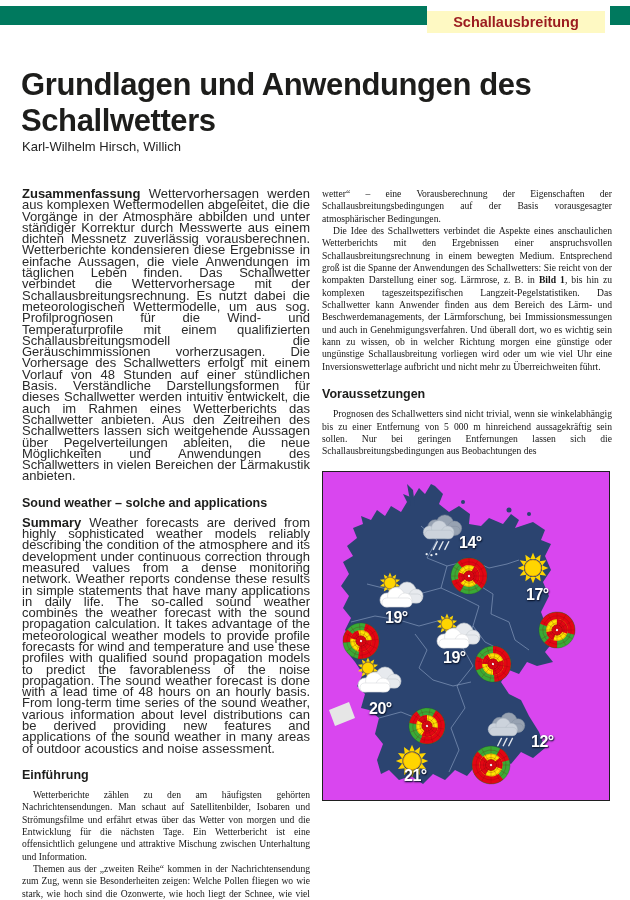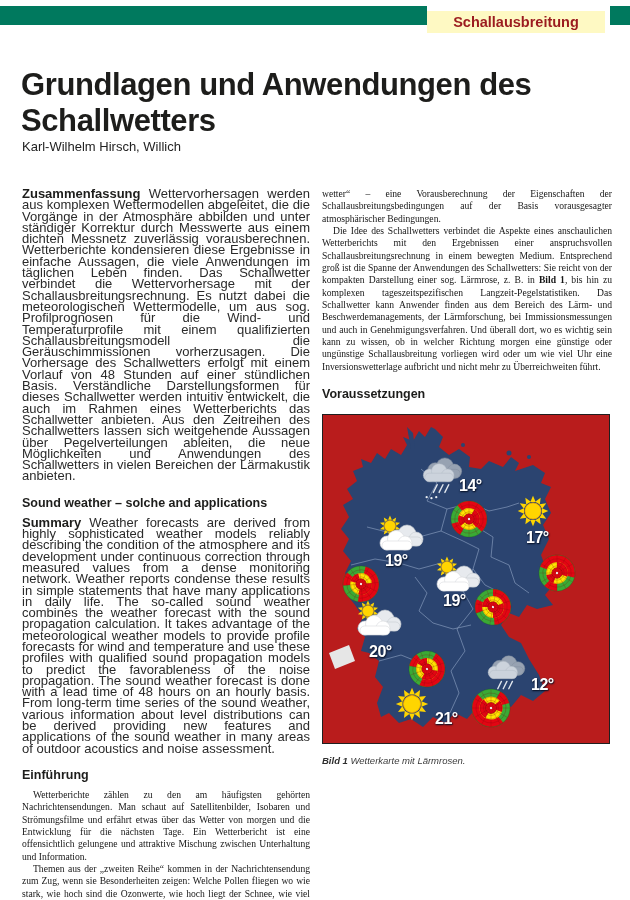--- a/index.html
+++ b/index.html
@@ -39,21 +39,21 @@
   }
   .serif-body{
     font-family:"Liberation Serif",serif;font-size:9.6px;line-height:12.35px;
     text-align:justify;color:#161616;hyphens:auto;
   }
   .serif-body.indent{text-indent:11px;}
   .bold-inline{font-weight:bold;}
   
   .figure-frame{
     position:relative;margin-top:13px;width:286px;height:328px;
-    border:1.5px solid #1f1f1f;background:#b91c1c;overflow:hidden;
+    border:1.5px solid #1f1f1f;background:#d946ef;overflow:hidden;
   }
   .map-svg{position:absolute;left:0;top:0;}
   .mk{position:absolute;}
   .temp{
     position:absolute;color:#ffffff;font-weight:bold;font-size:16px;
     font-family:"Liberation Sans",sans-serif;letter-spacing:-0.5px;
     text-shadow:0 1px 2px rgba(8,18,40,.85),1px 1px 1px rgba(8,18,40,.6);
   }
   .figure-caption{
     margin-top:11px;font-family:"Liberation Sans",sans-serif;font-size:9.5px;
@@ -184,20 +184,21 @@
   <p class="serif-body indent">Wetterberichte zählen zu den am häufigsten gehörten Nachrichtensendungen. Man schaut auf Satellitenbilder, Isobaren und Strömungsfilme und erfährt etwas über das Wetter von morgen und die Entwicklung für die nächsten Tage. Ein Wetterbericht ist eine offensichtlich gelungene und attraktive Mischung zwischen Unterhaltung und Information.</p>
   <p class="serif-body indent">Themen aus der „zweiten Reihe“ kommen in der Nachrichtensendung zum Zug, wenn sie Besonderheiten zeigen: Welche Pollen fliegen wo wie stark, wie hoch sind die Ozonwerte, wie hoch liegt der Schnee, wie viel wird es regnen, wie lange wird die Sonne scheinen, wie warm ist das Wasser in den Seen und im Meer. Diese Fachthemen sind in professioneller Auflösung kostenpflichtige Angebote der Wetterdienste, die von verschiedenen Kunden mit unterschiedlichen Anwendungen und für unterschiedliche Zwecke genutzt werden.</p>
   <p class="serif-body indent">Wie laut es morgen wird, gehört noch nicht zum Standardangebot der Wetterdienste. Eine solche Vorhersage ist das sog. „Schall-</p>
 </div>
 
 <div class="col col-right">
   <p class="serif-body">wetter“ – eine Vorausberechnung der Eigenschaften der Schallausbreitungsbedingungen auf der Basis vorausgesagter atmosphärischer Bedingungen.</p>
   <p class="serif-body indent"><span>Die Idee des Schallwetters verbindet die Aspekte eines anschaulichen Wetterberichts mit den Ergebnissen einer anspruchsvollen Schallausbreitungsrechnung in einem bewegten Medium. Entsprechend groß ist die Spanne der Anwendungen des Schallwetters: Sie reicht von der kompakten Darstellung einer sog. Lärmrose, z. B. in </span><span class="bold-inline">Bild 1</span><span>, bis hin zu komplexen tageszeitspezifischen Langzeit-Pegelstatistiken. Das Schallwetter kann Anwender finden aus dem Bereich des Lärm- und Beschwerdemanagements, der Lärmforschung, bei Immissionsmessungen und auch in Genehmigungsverfahren. Und überall dort, wo es wichtig sein kann zu wissen, ob in welcher Richtung morgen eine günstige oder ungünstige Schallausbreitung vorliegen wird oder um wie viel Uhr eine Inversionswetterlage aufbricht und nicht mehr zu Überreichweiten führt.</span></p>
 
   <h2>Voraussetzungen</h2>
+  <p class="serif-body indent">Prognosen des Schallwetters sind nicht trivial, wenn sie winkelabhängig bis zu einer Entfernung von 5 000 m hinreichend aussagekräftig sein sollen. Nur bei geringen Entfernungen lassen sich die Schallausbreitungsbedingungen aus Beobachtungen des</p>
 
   <div class="figure-frame">
     <svg class="map-svg" width="286" height="328" viewBox="0 0 286 328">
 
       <path d="M6,238 L26,230 L32,246 L12,254 Z" fill="#e6e6e6"></path>
 
       <path fill="#2b4470" d="M112,14 L120,22 L116,32 L126,40 L136,34 L147,42 L146,52 L158,54 L166,46 L180,52 L188,42 L196,48 L192,56 L210,50 L222,58 L218,68 L228,72
         L222,84 L228,98 L220,110 L226,124 L218,140 L224,156 L230,170 L222,180 L230,190
         L214,194 L204,190 L196,202 L186,198 L178,210 L186,222 L198,228 L206,244 L216,260 L222,276 L210,286
         L198,280 L188,292 L176,286 L166,298 L154,292 L144,304 L132,298 L122,308 L110,302 L100,312 L88,304
@@ -267,18 +268,17 @@
       </svg>
     <svg class="mk" style="left:148px;top:273px" width="40" height="40" viewBox="0 0 40 40">
         <use href="#rose" transform="rotate(150 20 20)"></use>
       </svg>
 
     <span class="temp" style="left:136px;top:62px">14°</span>
     <span class="temp" style="left:203px;top:114px">17°</span>
     <span class="temp" style="left:62px;top:137px">19°</span>
     <span class="temp" style="left:120px;top:177px">19°</span>
     <span class="temp" style="left:46px;top:228px">20°</span>
-    <span class="temp" style="left:112px;top:295px">21°</span>
+    <span class="temp" style="left:81px;top:295px">21°</span>
     <span class="temp" style="left:208px;top:261px">12°</span>
   </div>
 
-  <div class="figure-caption"><span class="cap-label">Bild 1</span> <span>Wetterkarte mit Lärmrosen.</span></div>
 </div>
 
 </body></html>

